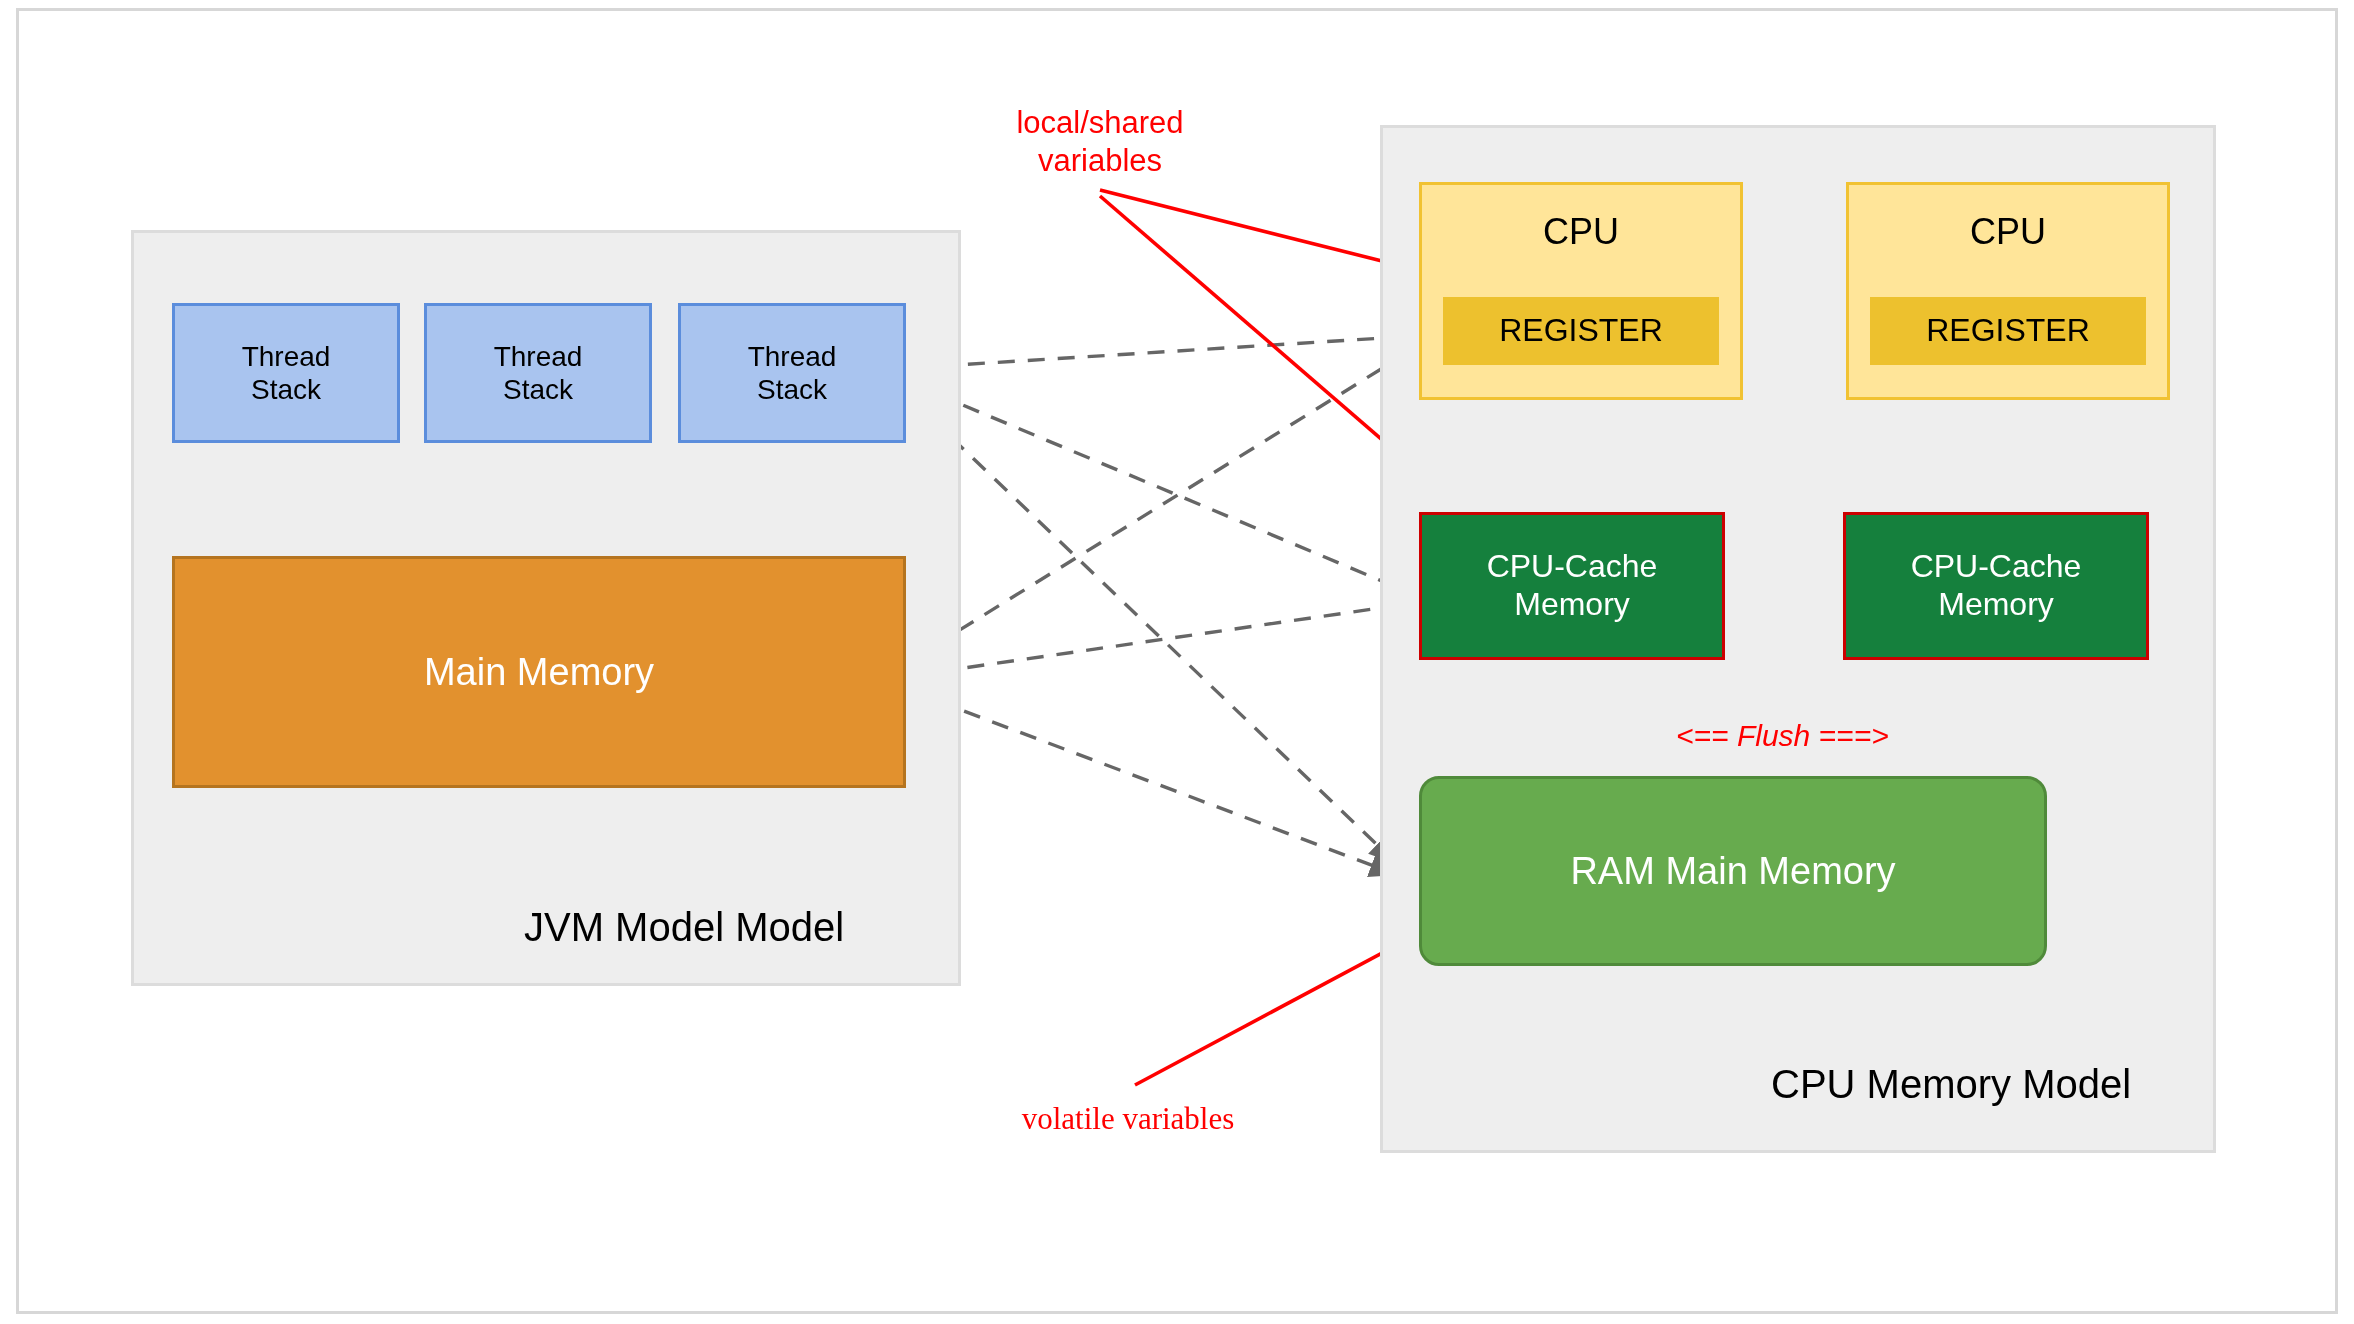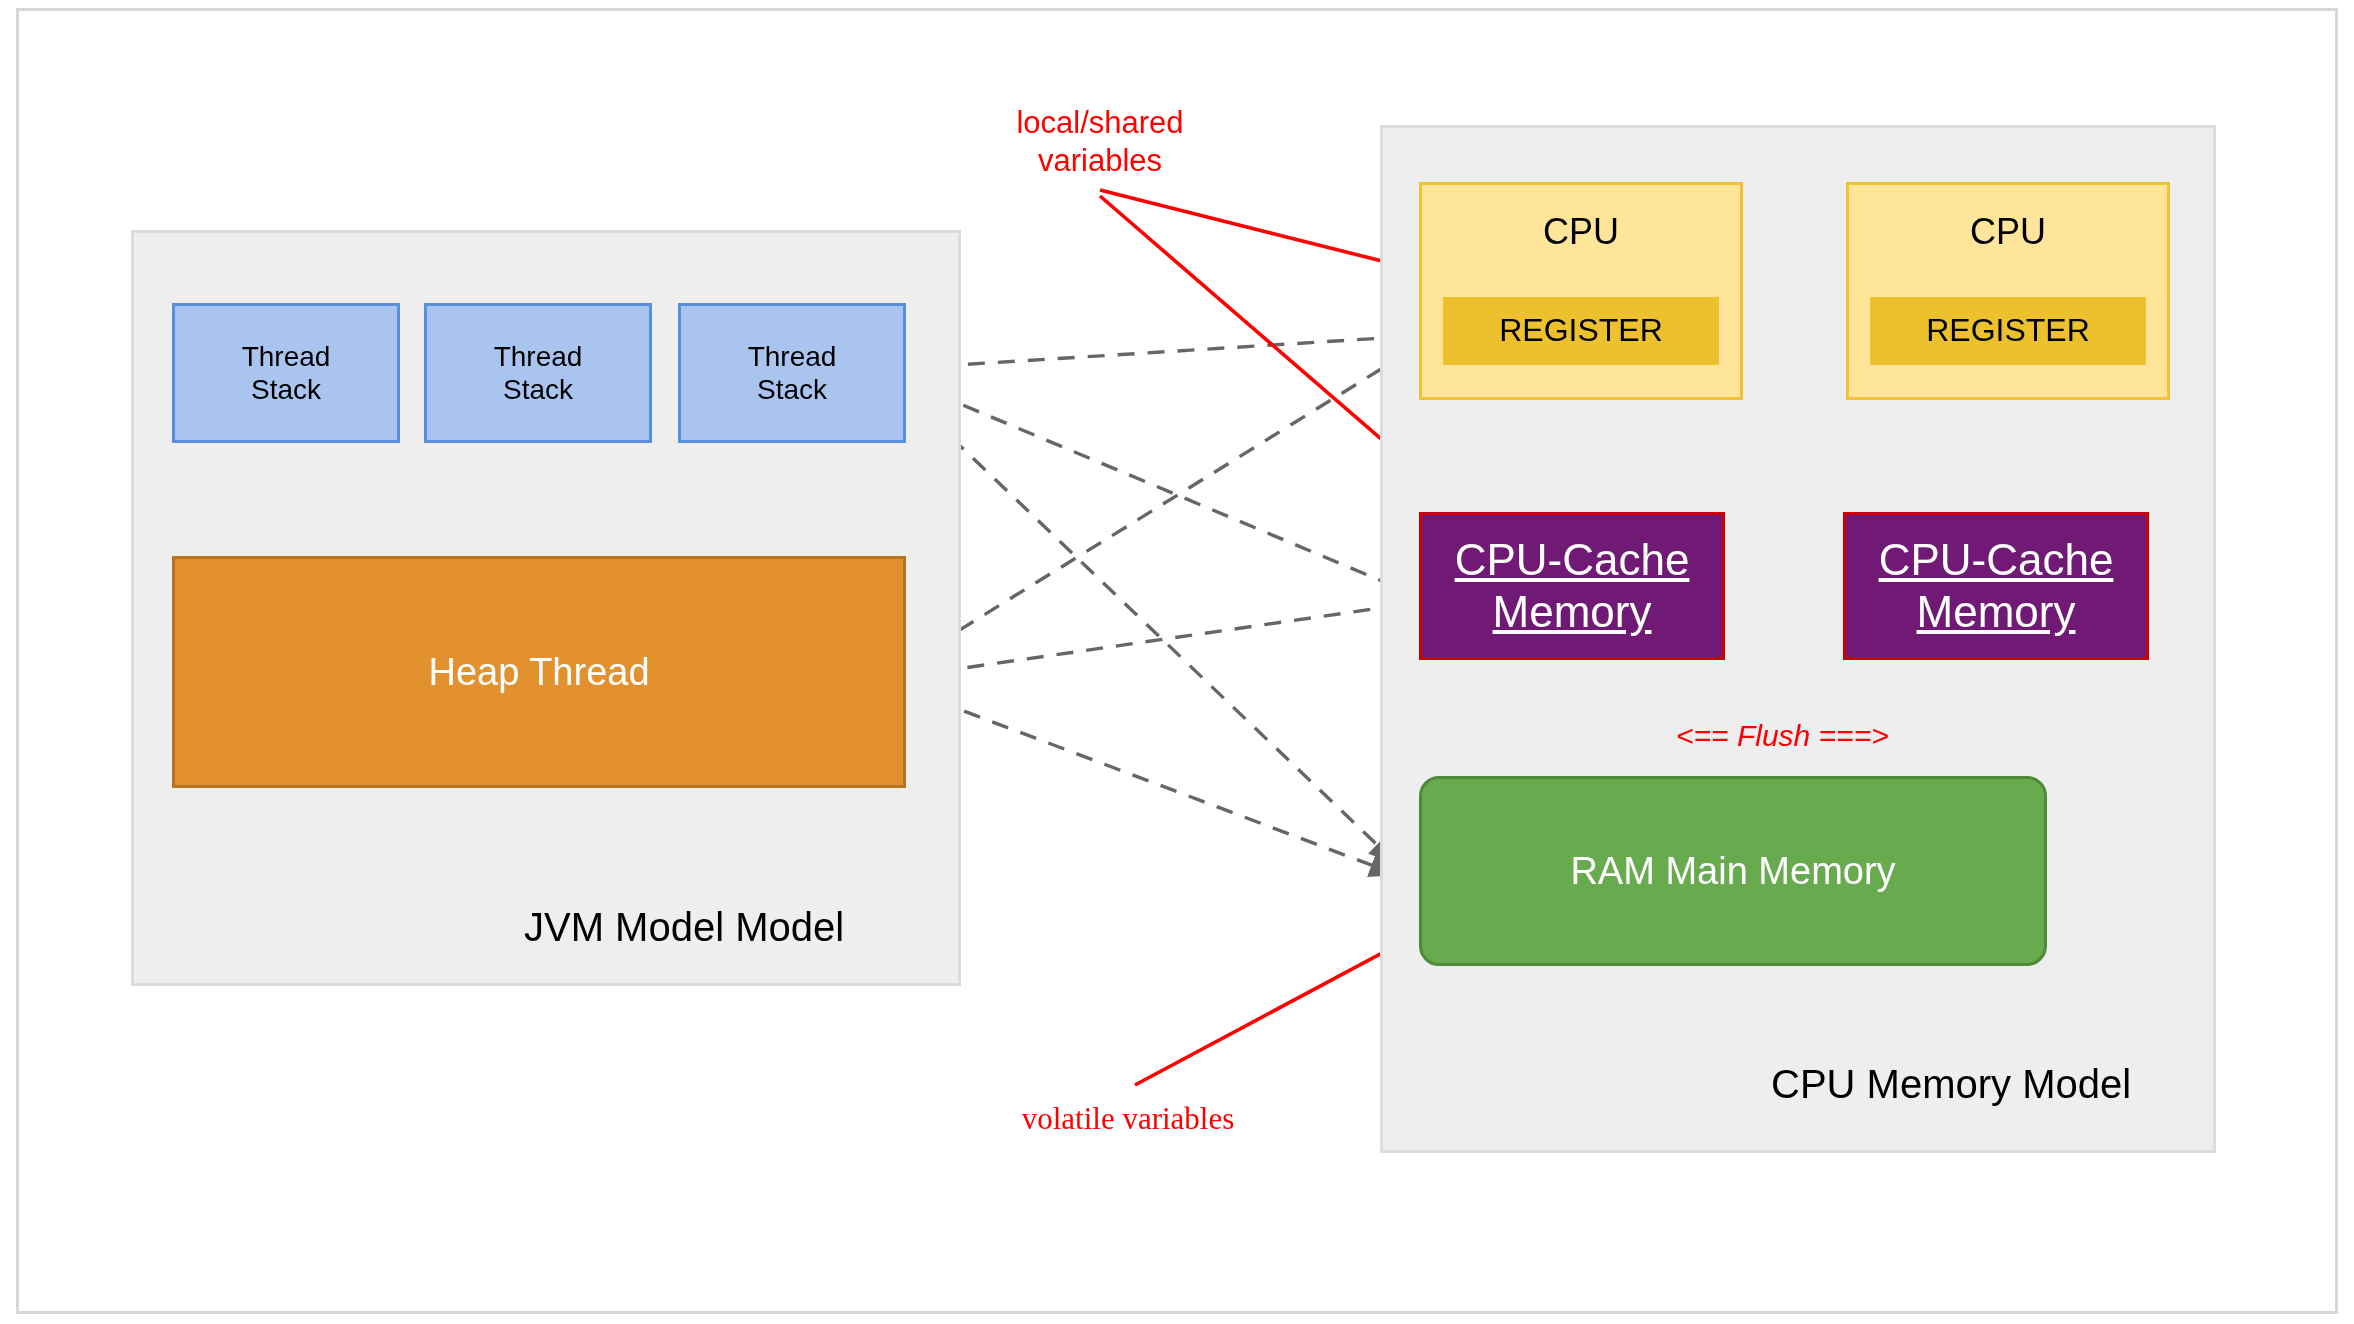--- a/index.html
+++ b/index.html
@@ -76,25 +76,24 @@
     align-items: flex-start;
     padding-top: 26px;
   }
   .node.register {
     background: #edc12e;
     border: none;
     color: #000000;
     font-size: 32px;
   }
   .node.cache {
-    background: #701a75;
+    background: #15803d;
     border: 3px solid #cc0000;
     color: #ffffff;
-    font-size: 44px;
-    text-decoration: underline;
+    font-size: 32px;
   }
   .node.ram {
     background: #67ab4e;
     border: 3px solid #4f8a3a;
     color: #ffffff;
     font-size: 38px;
   }
 
   
   .annot {
@@ -173,21 +172,21 @@
   <div class="node thread-stack" style="left:424px; top:303px; width:228px; height:140px;">
     <span style="white-space:pre-line;">Thread
 Stack</span>
   </div>
   <div class="node thread-stack" style="left:678px; top:303px; width:228px; height:140px;">
     <span style="white-space:pre-line;">Thread
 Stack</span>
   </div>
 
   <div class="node heap" style="left:172px; top:556px; width:734px; height:232px;">
-    <span>Heap Thread</span>
+    <span>Main Memory</span>
   </div>
 
   <div class="group-label" style="left:524px; top:905px;">JVM Model Model</div>
 
   <div class="group" style="left:1380px; top:125px; width:836px; height:1028px;"></div>
 
   <div class="node cpu" style="left:1419px; top:182px; width:324px; height:218px;">
     <span>CPU</span>
   </div>
   <div class="node register" style="left:1443px; top:297px; width:276px; height:68px;">

